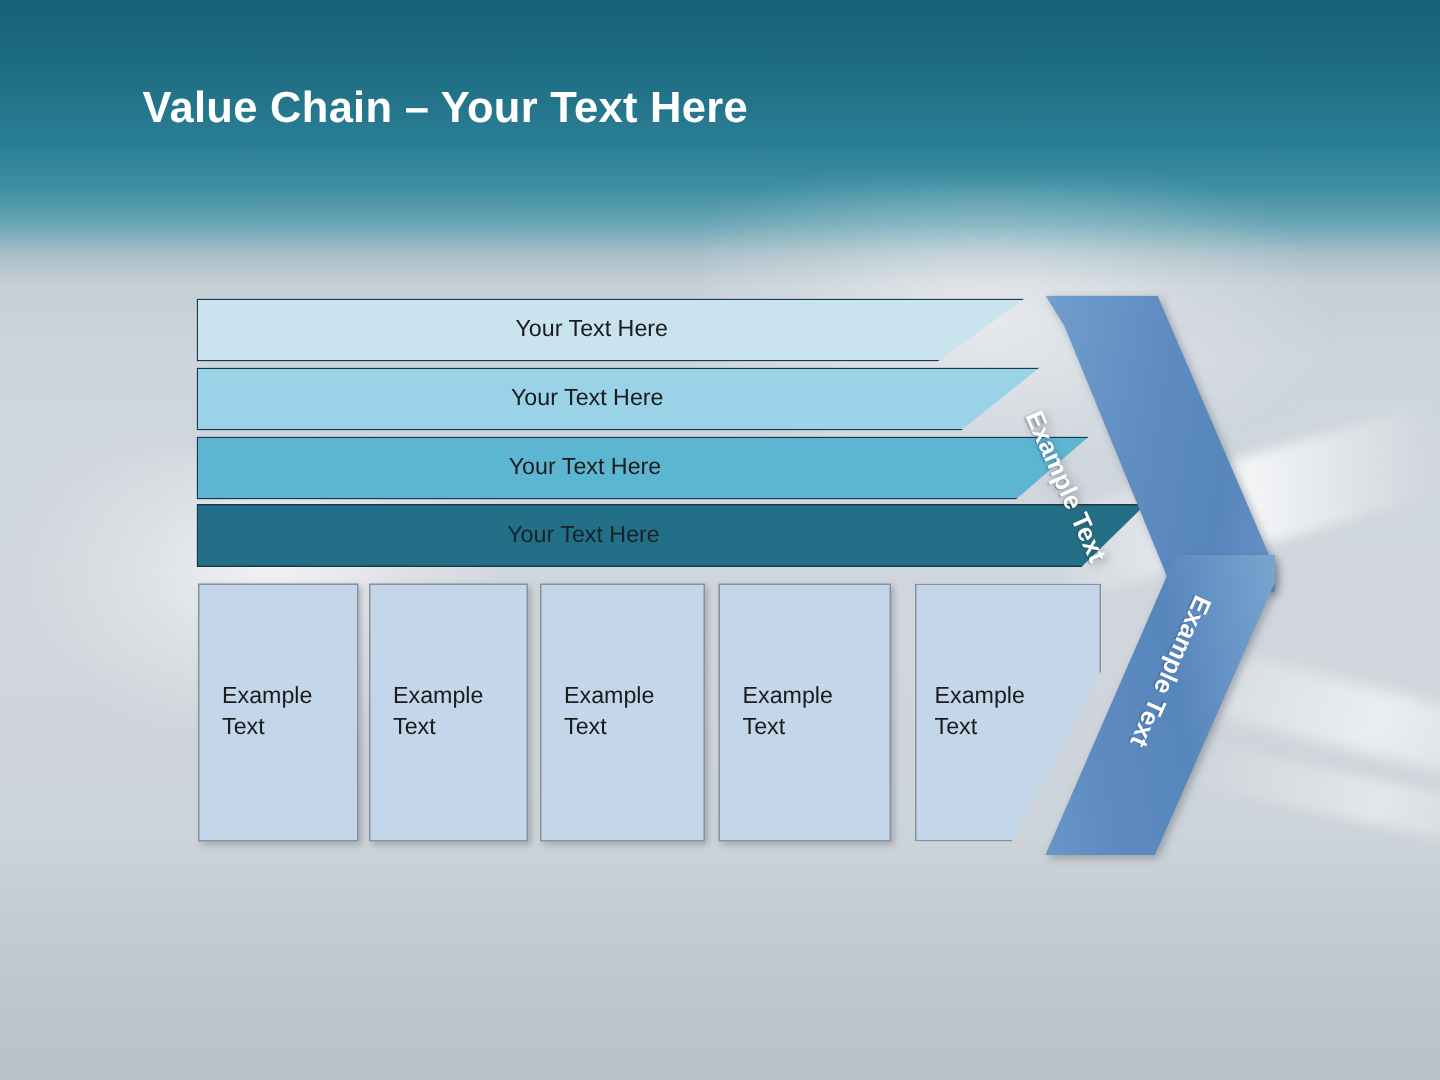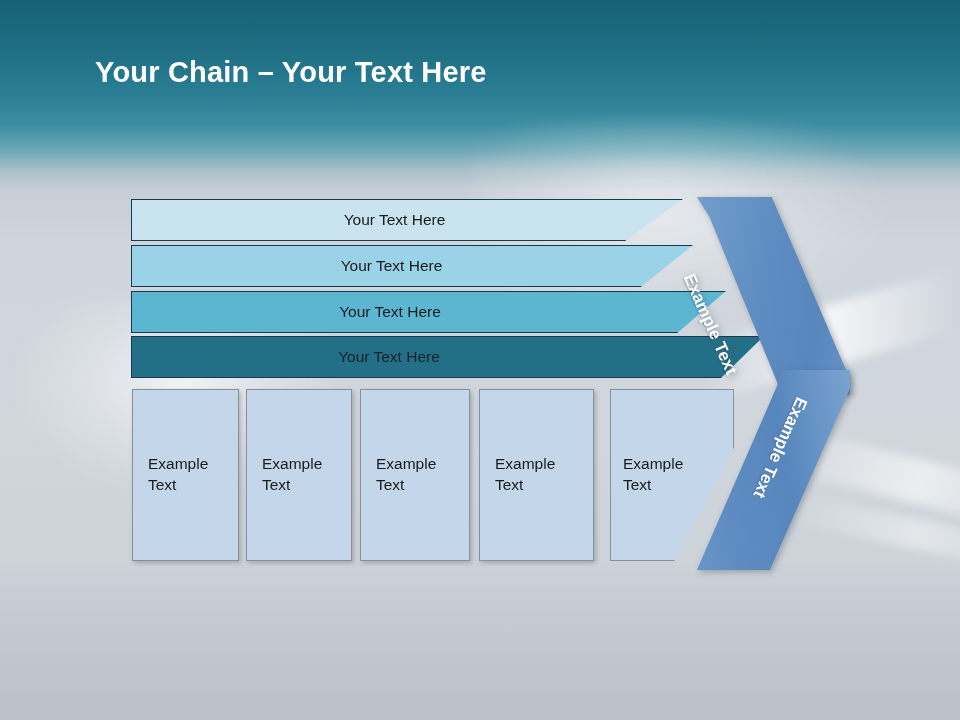--- a/index.html
+++ b/index.html
@@ -212,21 +212,21 @@
 <div id="slide">
 
   <div class="bg-base"></div>
   <div class="bg-haze-1"></div>
   <div class="bg-haze-2"></div>
   <div class="bg-streak-a"></div>
   <div class="bg-streak-b"></div>
   <div class="bg-streak-c"></div>
   <div class="bg-floor"></div>
 
-  <div class="title"><span class="strong">Your Chain</span><span class="rest"> – Your Text Here</span></div>
+  <div class="title"><span class="strong">Value Chain</span><span class="rest"> – Your Text Here</span></div>
 
   <div class="stage">
 
     <div class="bar" id="bar0">
       <div class="bar-label">Your Text Here</div>
     </div>
     <div class="bar" id="bar1">
       <div class="bar-label">Your Text Here</div>
     </div>
     <div class="bar" id="bar2">

